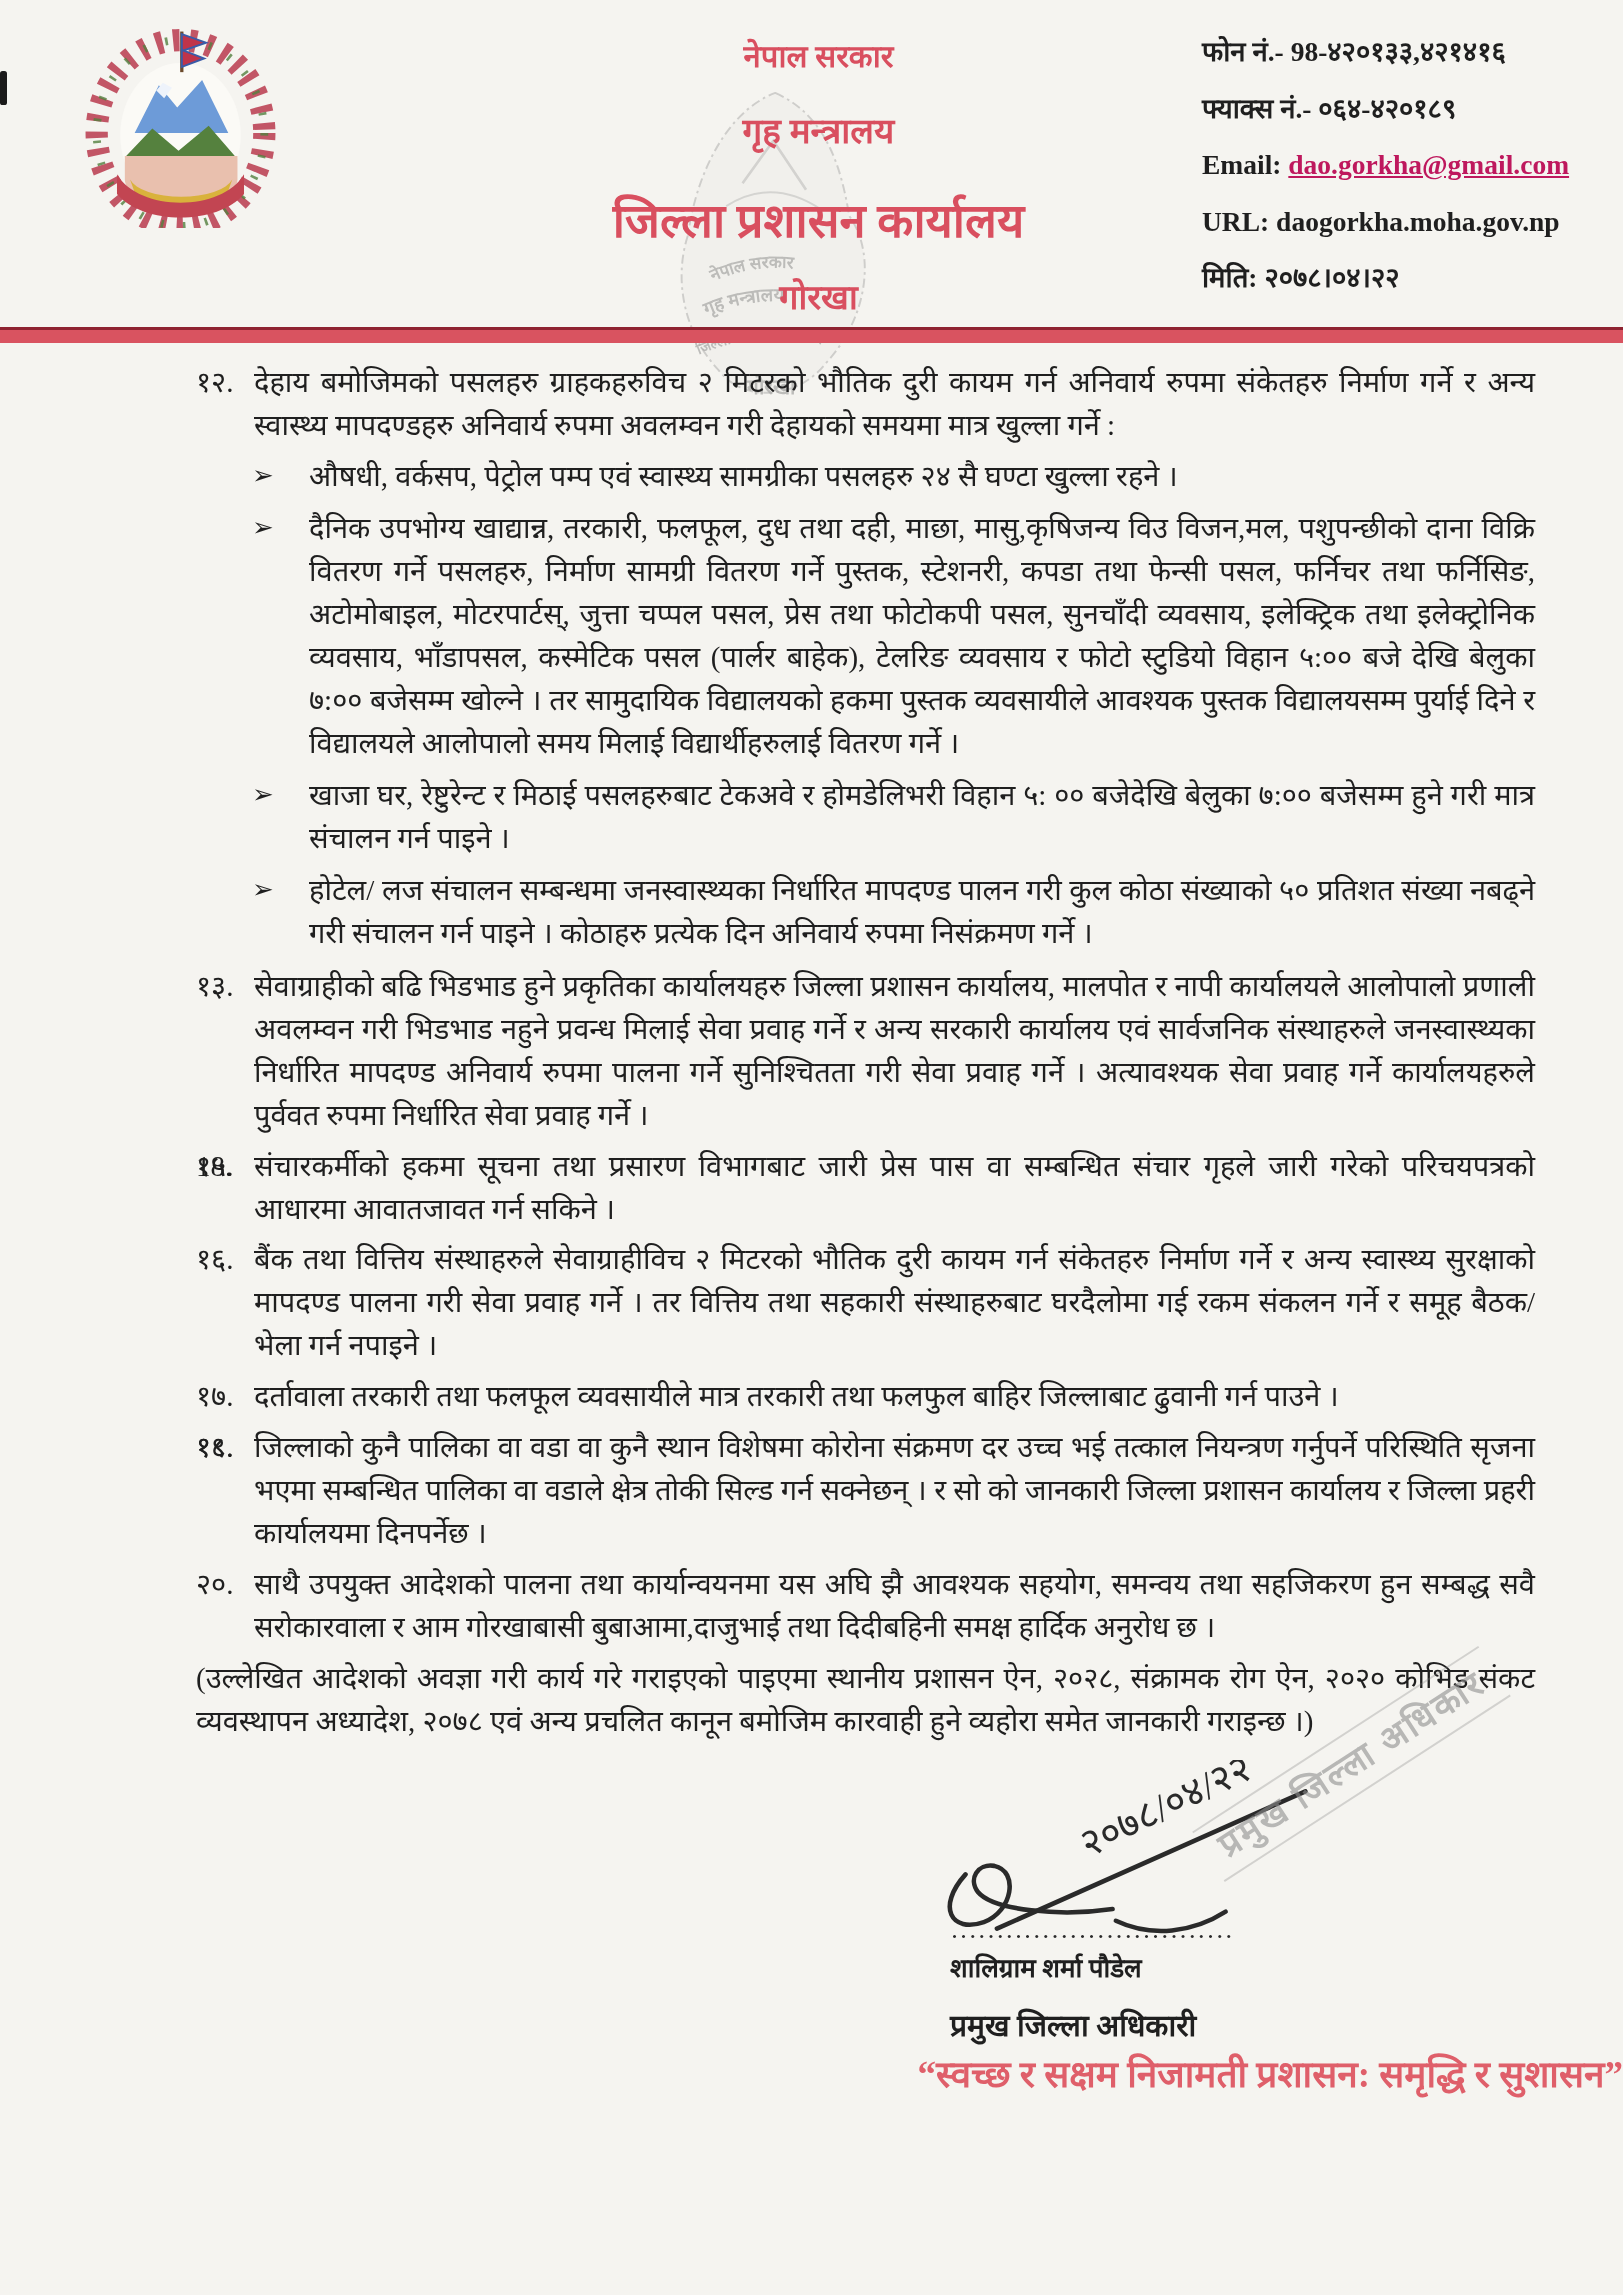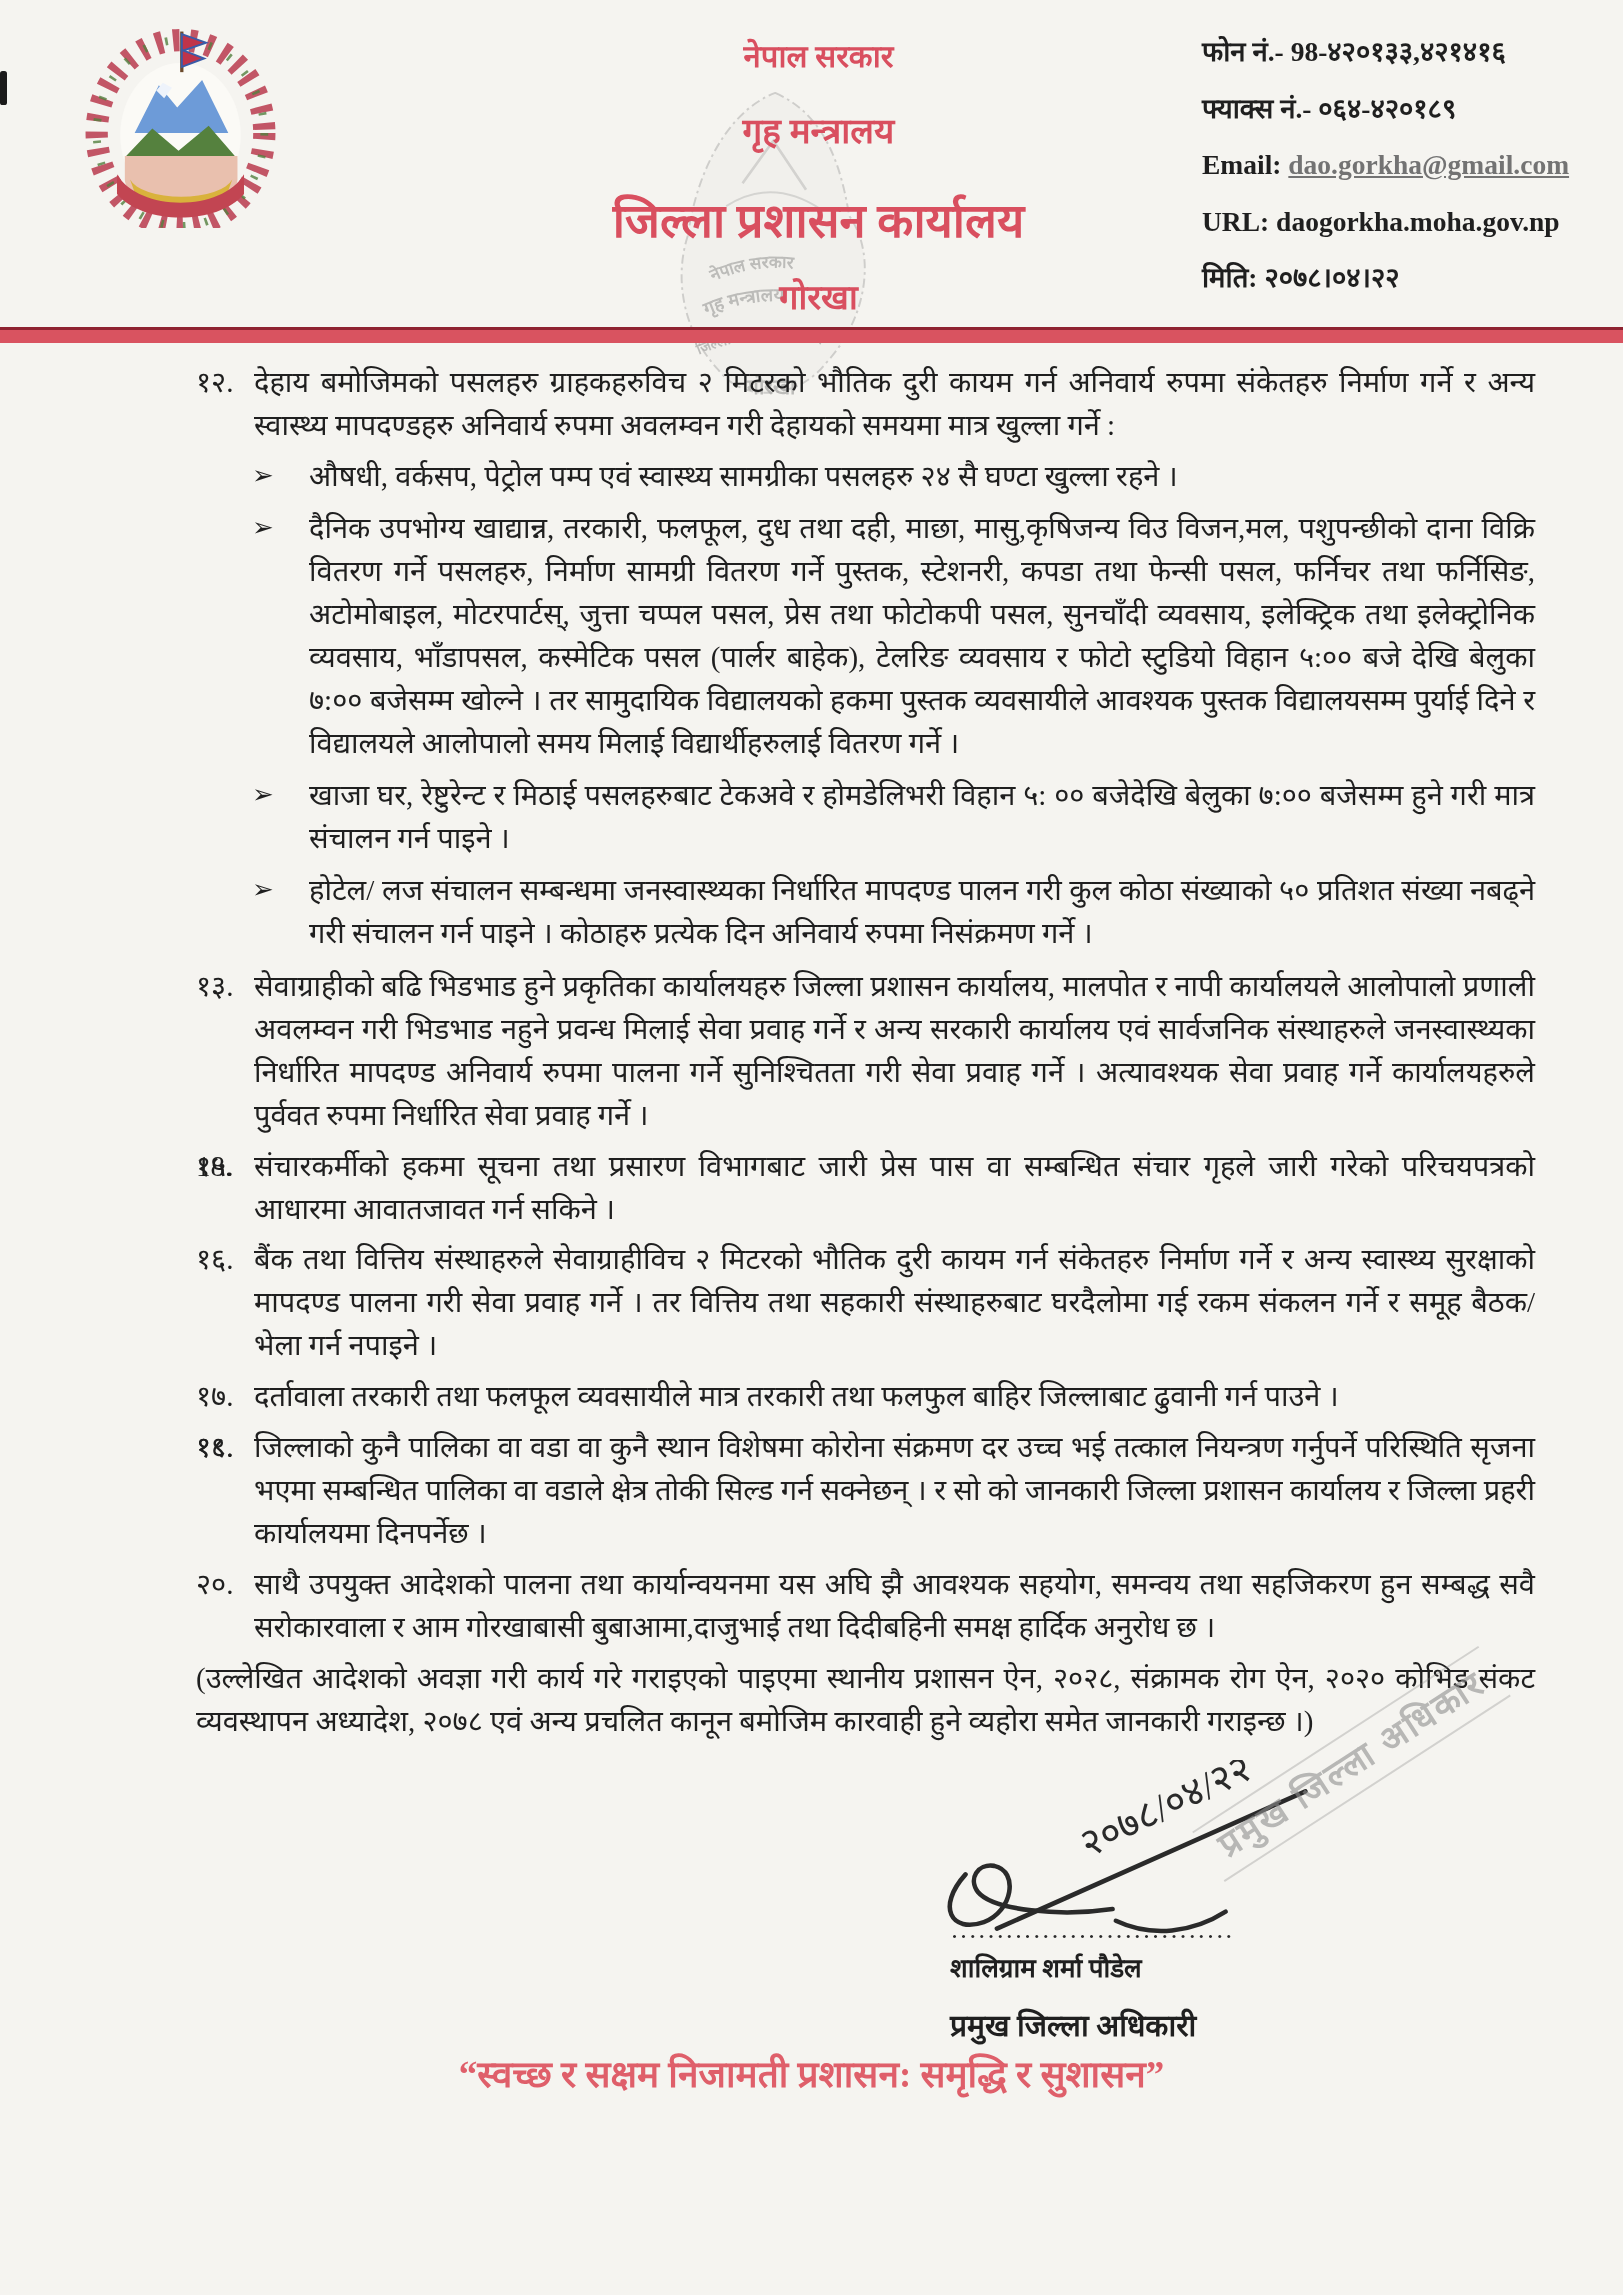--- a/index.html
+++ b/index.html
@@ -8,21 +8,21 @@
   
   .emblem{position:absolute;left:79px;top:25px;width:203px;height:203px;}
   .hdr-center{position:absolute;left:537px;top:34px;width:563px;text-align:center;color:#d94f5f;}
   .hdr-center .l1{font-size:31px;font-weight:bold;}
   .hdr-center .l2{font-size:35px;font-weight:bold;margin-top:30px;}
   .hdr-center .l3{font-size:47px;font-weight:bold;margin-top:34px;white-space:nowrap;}
   .hdr-center .l4{font-size:34px;font-weight:bold;margin-top:22px;}
   .hdr-stamp{position:absolute;left:628px;top:85px;width:288px;height:334px;opacity:.55;}
   .contact{position:absolute;left:1202px;top:38px;width:419px;font-size:27.5px;font-weight:600;line-height:1.0;}
   .contact .row{margin-bottom:29px;white-space:nowrap;}
-  .contact .email-addr{color:#737373;text-decoration:underline;font-weight:bold;margin-top:17px;}
+  .contact .email-addr{color:#be185d;text-decoration:underline;font-weight:bold;margin-top:17px;}
   .contact .lat{font-weight:bold;}
   .rule{position:absolute;left:0;top:327px;width:1623px;height:13px;
         background:#d95360;border-top:3.3px solid #8e2230;}
   .ink-mark{position:absolute;left:0px;top:71px;width:6.5px;height:34px;background:#1a1a1a;border-radius:2.6px;}
   
   .doc-body{position:absolute;left:196px;top:361px;width:1339px;
             font-size:29px;line-height:43px;text-align:justify;}
   .item{position:relative;padding-left:58px;margin-bottom:7.9px;}
   .item .num{position:absolute;left:0;top:0;}
   .blt{position:relative;padding-left:113px;margin-bottom:9.2px;}
@@ -31,21 +31,21 @@
   
   .sig-block{position:relative;width:537px;margin:17px 111px 0 auto;}
   .sig-art{display:block;margin-left:26px;}
   .sig-name{font-size:26px;font-weight:600;margin:3.9px 0 0 63px;white-space:nowrap;}
   .sig-title{font-size:30px;font-weight:600;margin:14.4px 0 0 63px;white-space:nowrap;}
   .sig-stamp{position:absolute;right:-98px;top:-26px;transform:rotate(-33deg);
              color:#8f8f8f;opacity:.6;font-size:35px;font-weight:bold;white-space:nowrap;
              border-top:2.6px solid rgba(130,130,130,.5);border-bottom:2.6px solid rgba(130,130,130,.5);
              padding:6.5px 15.7px;letter-spacing:2.6px;}
   
-  .footer-slogan{position:absolute;left:0;top:2047px;width:1623px;text-align:center;
+  .footer-slogan{position:absolute;left:0;top:2047px;width:1623px;text-align:right;
                  color:#df5f6a;font-size:37px;font-weight:bold;}
   .gray{stroke:#7d7d7d;fill:none;}
 </style>
 </head>
 <body>
 
 <div class="page">
 
   <svg class="emblem" viewBox="0 0 310 310">
 

